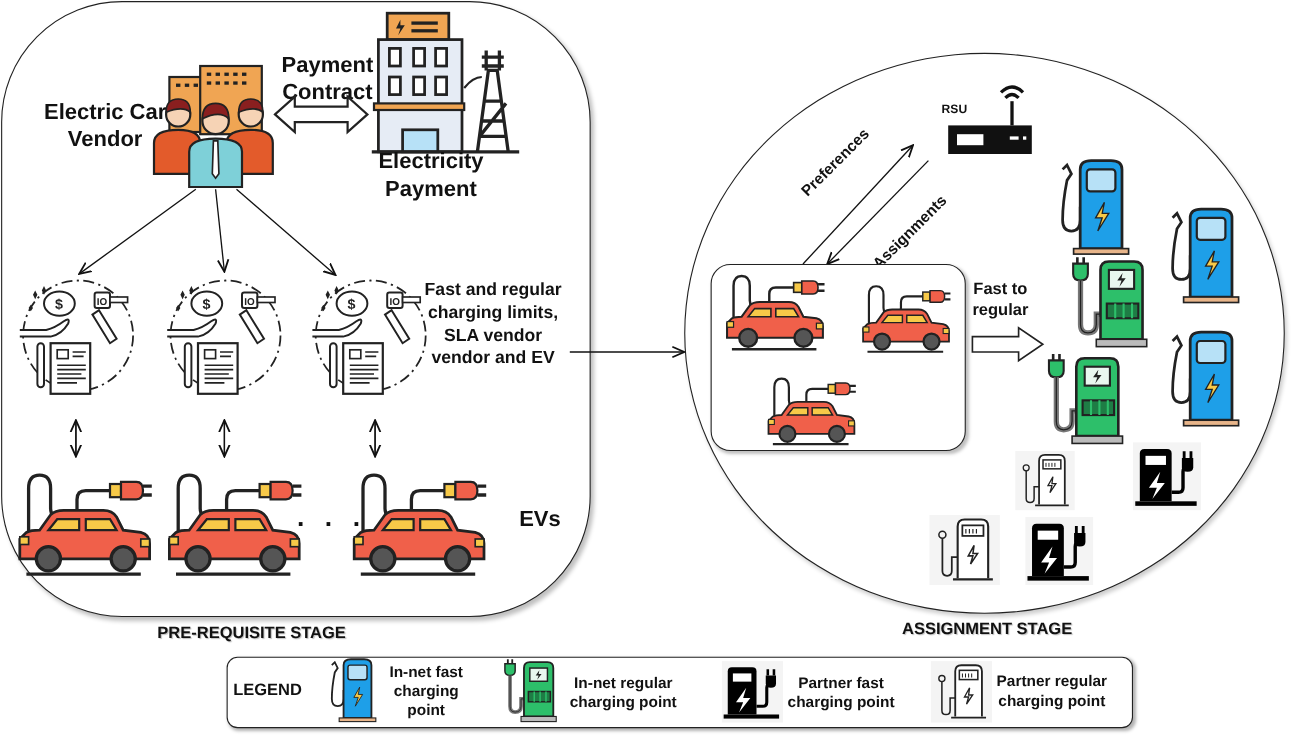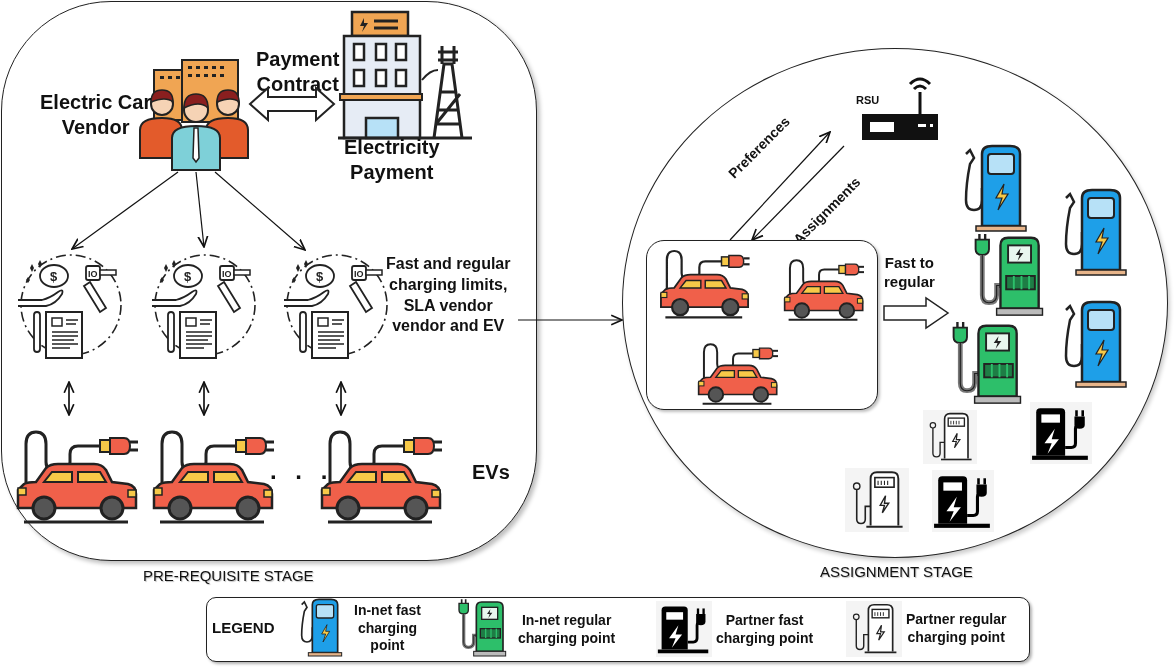--- a/index.html
+++ b/index.html
@@ -1,19 +1,19 @@
 <!DOCTYPE html>
 <html><head>
 <meta charset="utf-8">
 <style>
   html, body { margin:0; padding:0; background:#ffffff; }
   body { width:1176px; height:672px; position:relative; overflow:hidden;
          font-family:"Liberation Sans", sans-serif; color:#111; }
   .lbl { position:absolute; font-weight:bold; font-size:20px; text-align:center; line-height:1.25; }
-  .stage-title { position:absolute; font-weight:normal; font-size:15px; color:#111;
+  .stage-title { position:absolute; font-weight:bold; font-size:15px; color:#111;
                  text-shadow:1px 1px 1px rgba(0,0,0,0.25); }
   .prereq-box { position:absolute; left:1px; top:1px; width:534px; height:558px;
                 border:1.5px solid #222; border-radius:110px;
                 box-shadow:3px 3px 4px rgba(0,0,0,0.25); background:#fff; }
   .assign-circle { position:absolute; left:622px; top:48px; width:544px; height:508px;
                    border:1.5px solid #222; border-radius:50%;
                    box-shadow:2px 3px 4px rgba(0,0,0,0.2); background:#fff; }
   .ev-group { position:absolute; left:646px; top:240px; width:230px; height:168px;
               border:1.5px solid #222; border-radius:18px; background:#fff;
               box-shadow:2px 2px 3px rgba(0,0,0,0.25); }

